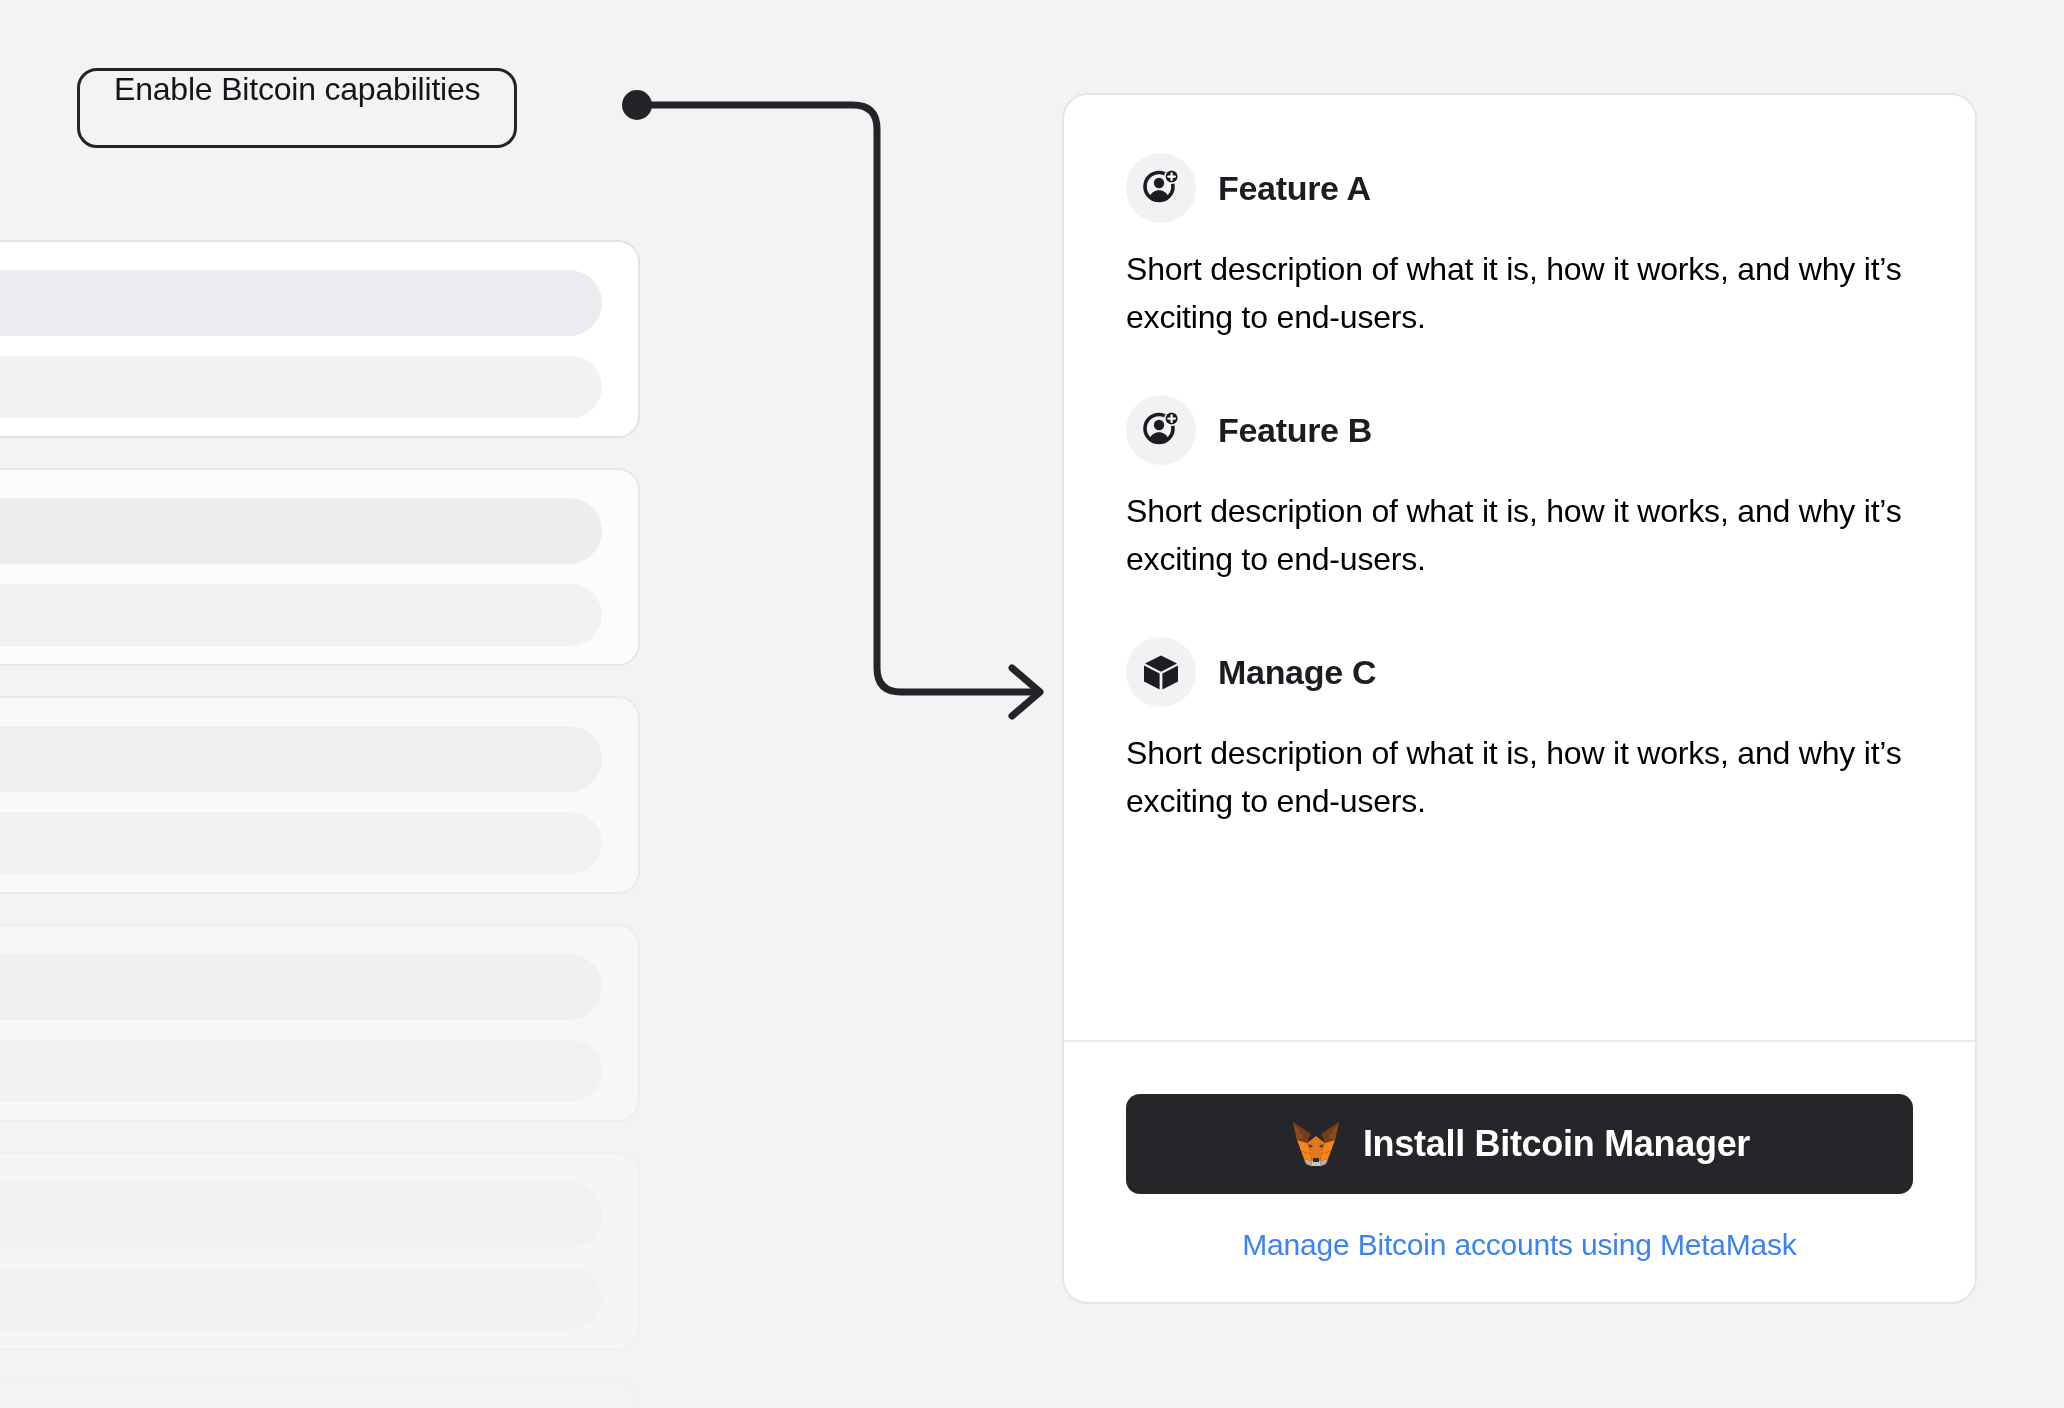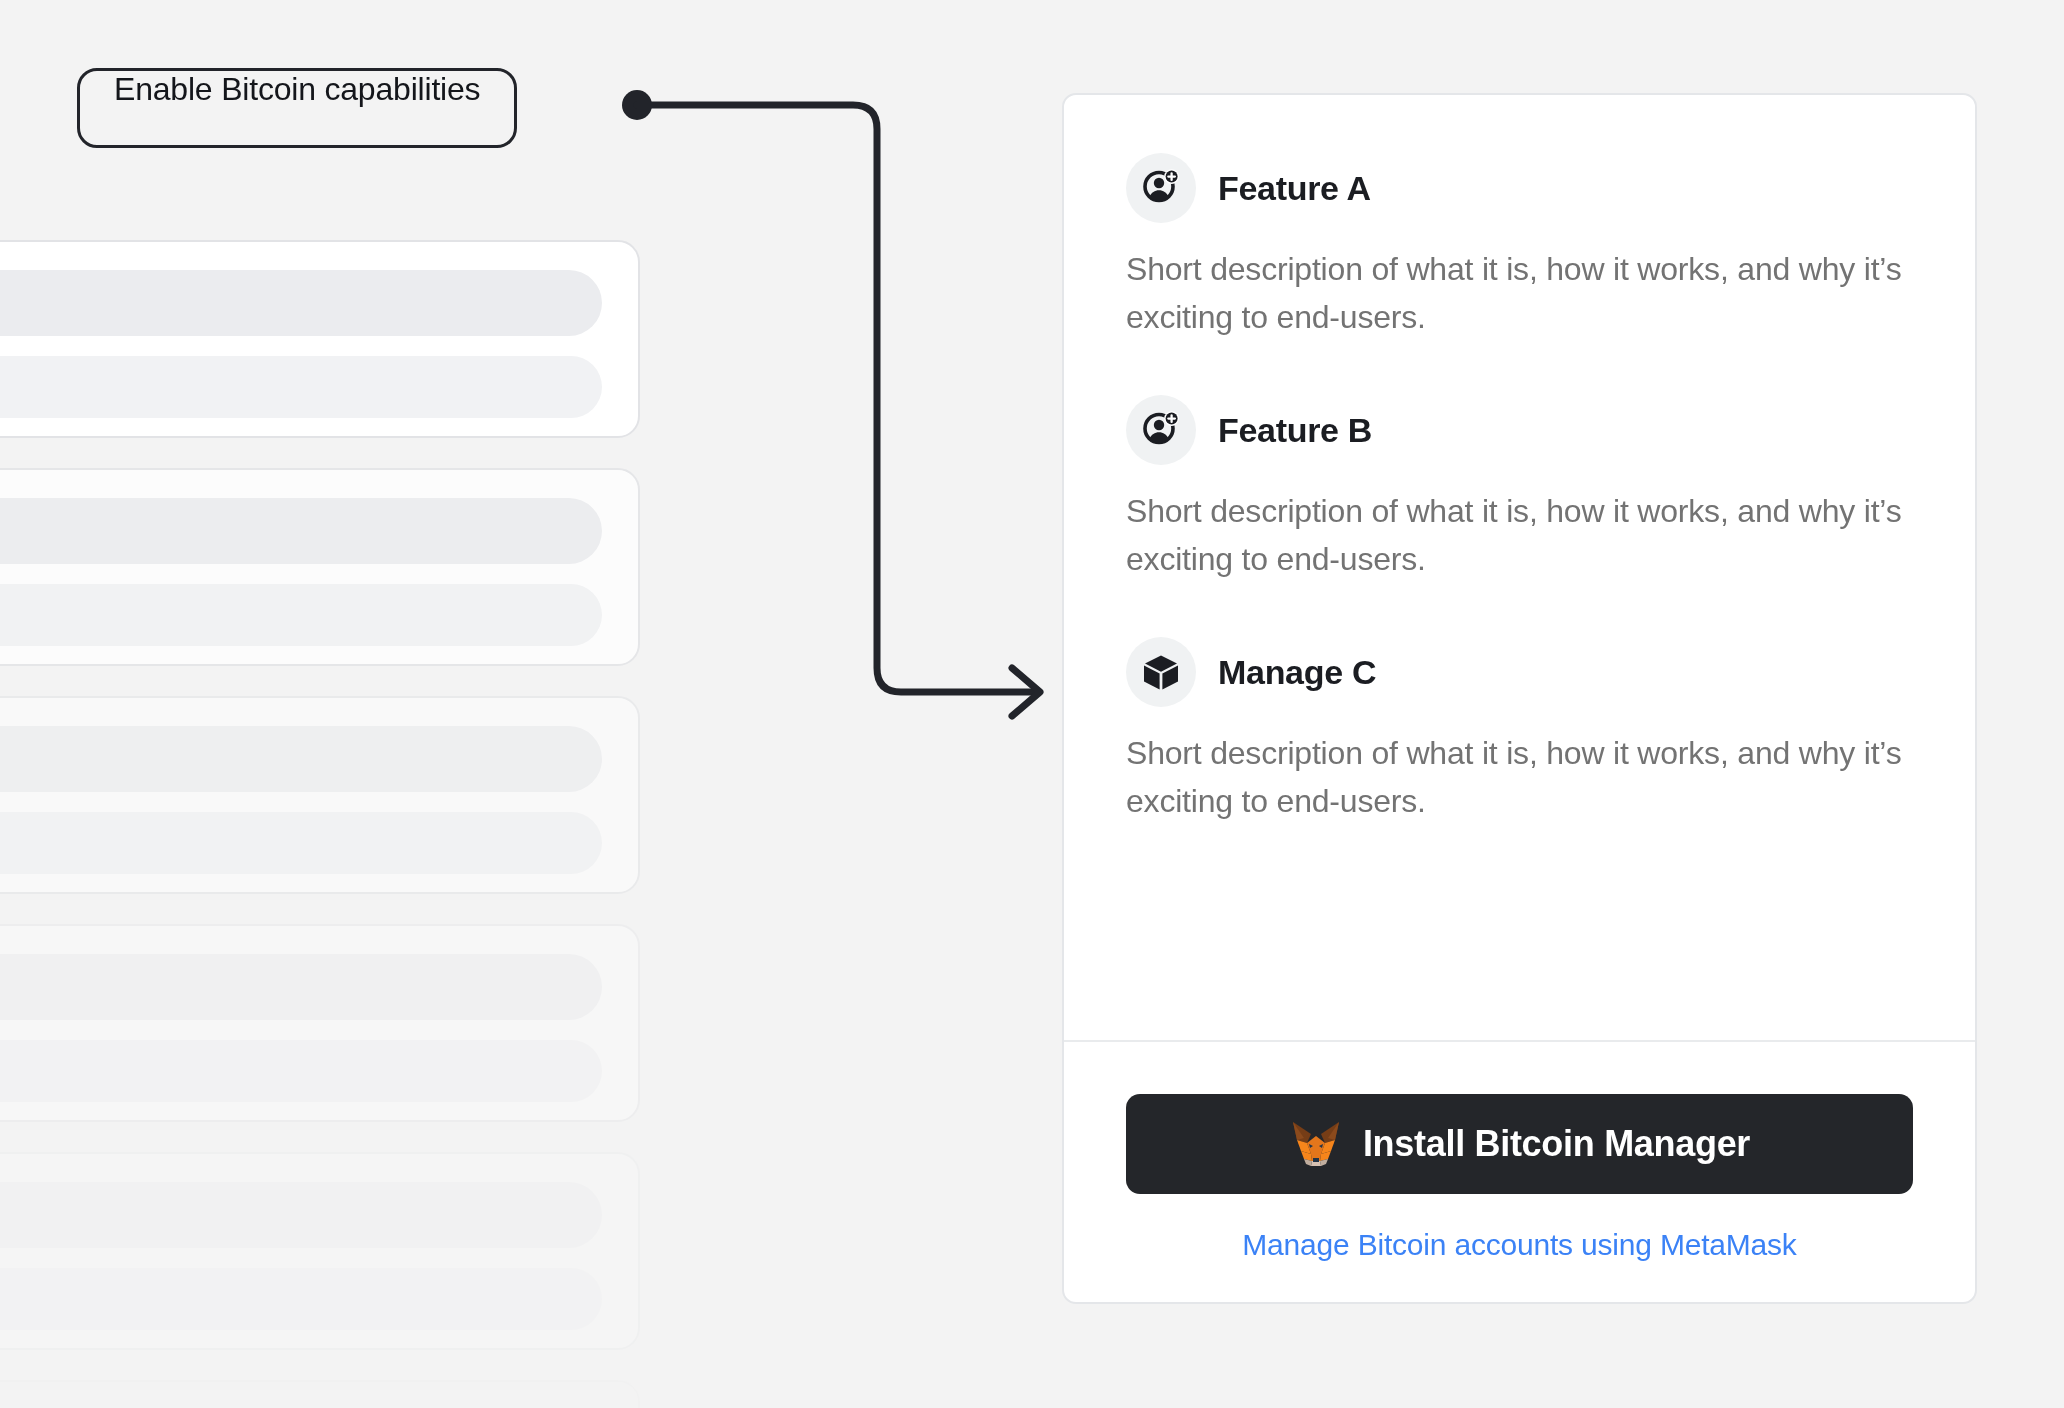--- a/index.html
+++ b/index.html
@@ -90,21 +90,21 @@
 
   
   #feature-card {
     position: absolute;
     left: 1062px;
     top: 93px;
     width: 915px;
     height: 1211px;
     background: #FFFFFF;
     border: 2px solid #E4E6E9;
-    border-radius: 14px;
+    border-radius: 26px;
     box-sizing: border-box;
     z-index: 3;
     display: flex;
     flex-direction: column;
   }
   #feature-list {
     padding: 58px 62px 0 62px;
     flex: 1 1 auto;
   }
   .feature-item { margin-bottom: 54px; }
@@ -127,21 +127,21 @@
   }
   .feature-title {
     font-size: 34px;
     font-weight: bold;
     color: #1B1D22;
     letter-spacing: -0.3px;
   }
   .feature-desc {
     font-size: 32px;
     line-height: 1.50;
-    color: #737373;
+    color: #000000;
     max-width: 790px;
     letter-spacing: -0.2px;
   }
 
   
   #card-footer {
     border-top: 2px solid #E9EBED;
     padding: 52px 62px 40px 62px;
   }
   #install-button {

